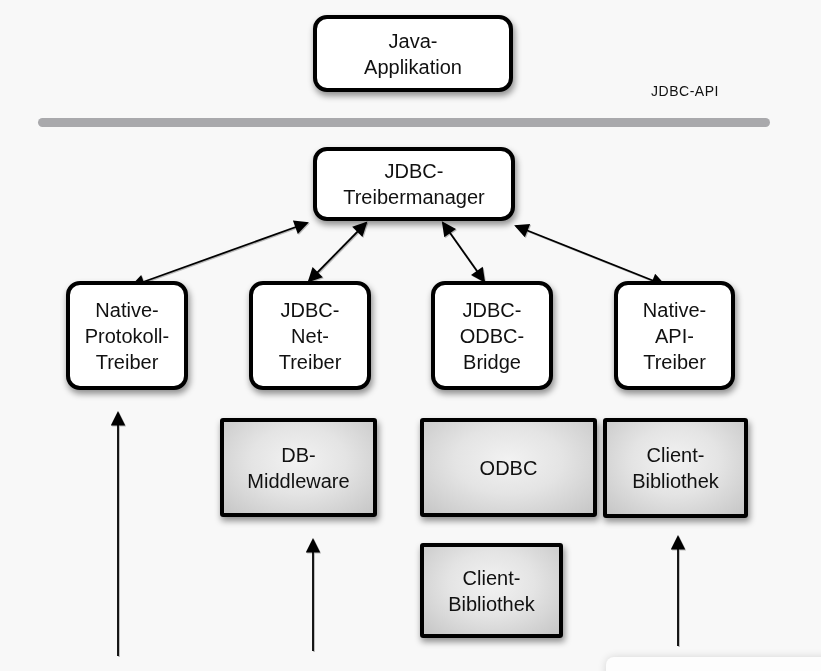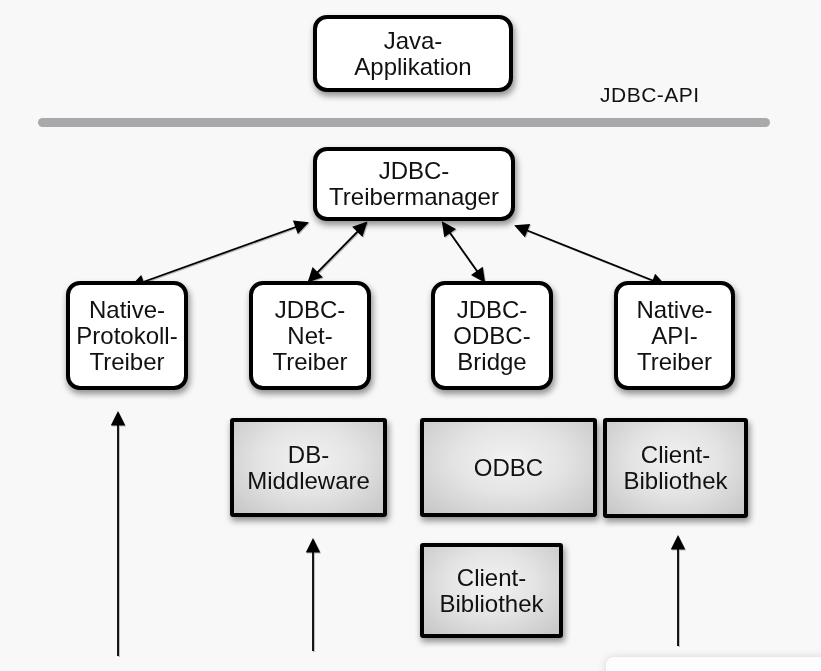--- a/index.html
+++ b/index.html
@@ -13,21 +13,21 @@
   }
   .arrows{
     position:absolute;left:0;top:0;
     filter:drop-shadow(1px 1.5px 0.5px rgba(0,0,0,0.25));
   }
   .node{
     position:absolute;
     display:flex;align-items:center;justify-content:center;
     text-align:center;
     white-space:pre-line;
-    font-size:24px;line-height:26px;
+    font-size:20px;line-height:26px;
     border:4.5px solid #000;
     box-sizing:border-box;
     box-shadow:1.5px 4px 6px rgba(0,0,0,0.42);
   }
   .node.white{
     background:#ffffff;
     border-radius:14px;
   }
   .node.gray{
     background:radial-gradient(ellipse at 50% 42%, #f2f2f2 0%, #e4e4e4 45%, #c6c6c6 100%);
@@ -35,38 +35,38 @@
   }
   .divider{
     position:absolute;
     left:38px;top:118px;width:732px;height:9px;
     border-radius:5px;
     background:#a9a9ac;
   }
   .api-label{
     position:absolute;
     left:600px;top:83px;width:170px;
-    text-align:left;
-    font-size:21px;letter-spacing:0.5px;
+    text-align:center;
+    font-size:14px;letter-spacing:0.5px;
   }
   .peek-box{
     position:absolute;
     left:606px;top:657px;width:240px;height:30px;
     background:#fdfdfd;
     border-radius:8px;
     box-shadow:0 0 9px rgba(0,0,0,0.14);
   }
   
   #node-java-app        {left:313px;top:15px; width:200px;height:77px;}
   #node-treibermanager  {left:313px;top:147px;width:202px;height:74px;}
   #node-native-protokoll{left:66px; top:281px;width:122px;height:109px;}
   #node-jdbc-net        {left:249px;top:281px;width:122px;height:109px;}
   #node-jdbc-odbc       {left:431px;top:281px;width:122px;height:109px;}
   #node-native-api      {left:614px;top:281px;width:121px;height:109px;}
-  #node-db-middleware   {left:230px;top:418px;width:157px;height:99px;}
+  #node-db-middleware   {left:220px;top:418px;width:157px;height:99px;}
   #node-odbc            {left:420px;top:418px;width:177px;height:99px;}
   #node-client-bib-right{left:603px;top:418px;width:145px;height:100px;}
   #node-client-bib-center{left:420px;top:543px;width:143px;height:95px;}
 </style>
 </head>
 <body>
 
 <div class="stage">
 
   <svg class="arrows" width="821" height="671" viewBox="0 0 821 671">

